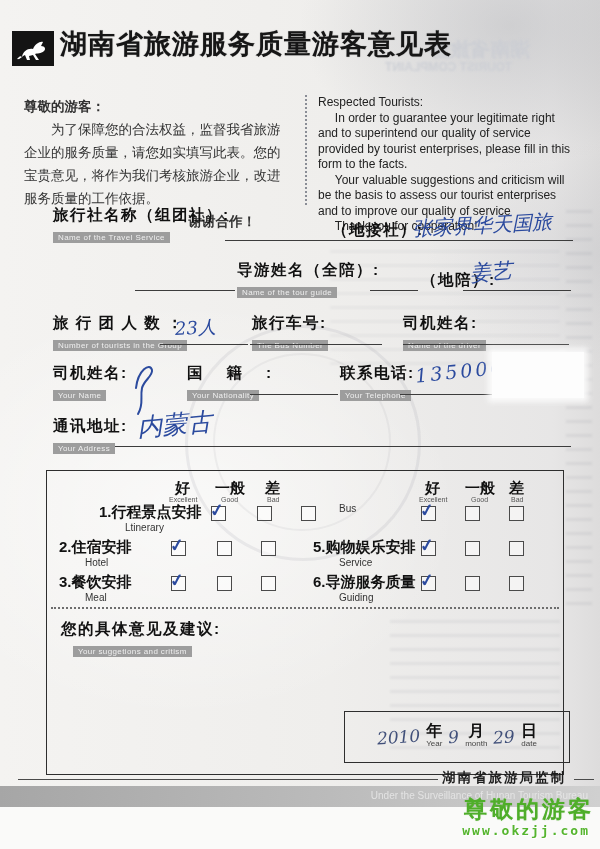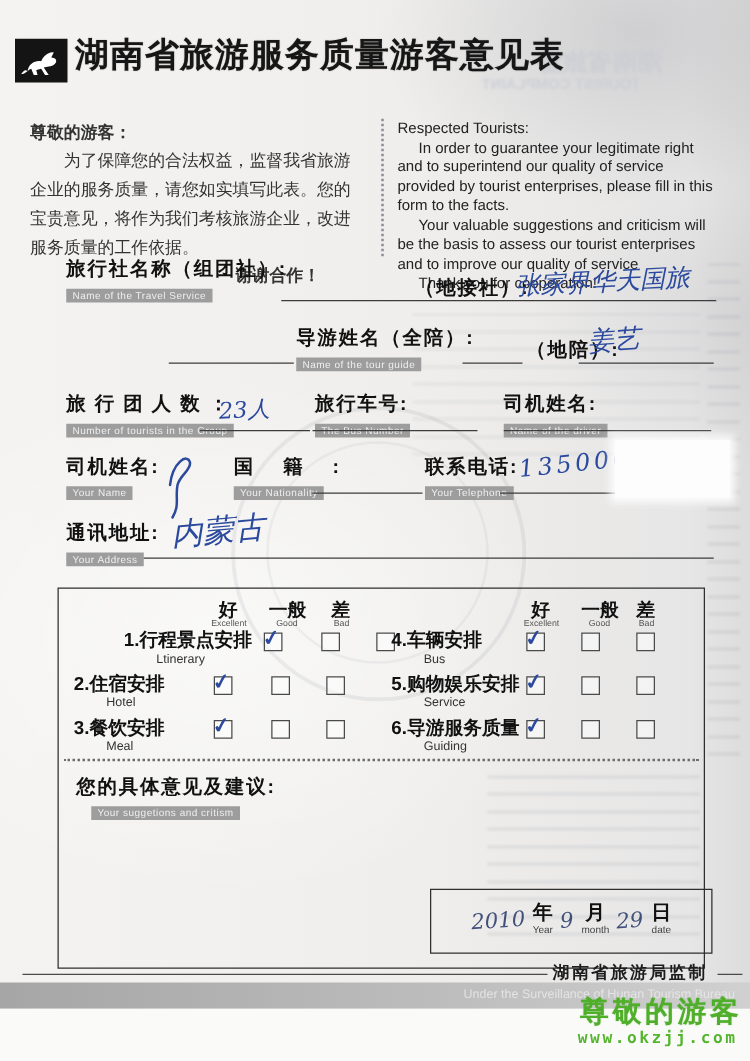--- a/index.html
+++ b/index.html
@@ -198,21 +198,20 @@
     </div>
     <div class="rate-item" style="left:12px;top:102px;width:250px;">
       <div class="lab">3.餐饮安排</div>
       <div class="en">Meal</div>
       <span class="cbox checked" style="left:112px;"></span>
       <span class="cbox" style="left:158px;"></span>
       <span class="cbox" style="left:202px;"></span>
     </div>
 
     <div class="rate-item" style="left:266px;top:32px;width:240px;">
-      <div class="lab">4.车辆安排</div>
       <div class="en">Bus</div>
       <span class="cbox checked" style="left:108px;"></span>
       <span class="cbox" style="left:152px;"></span>
       <span class="cbox" style="left:196px;"></span>
     </div>
     <div class="rate-item" style="left:266px;top:67px;width:240px;">
       <div class="lab">5.购物娱乐安排</div>
       <div class="en">Service</div>
       <span class="cbox checked" style="left:108px;"></span>
       <span class="cbox" style="left:152px;"></span>

